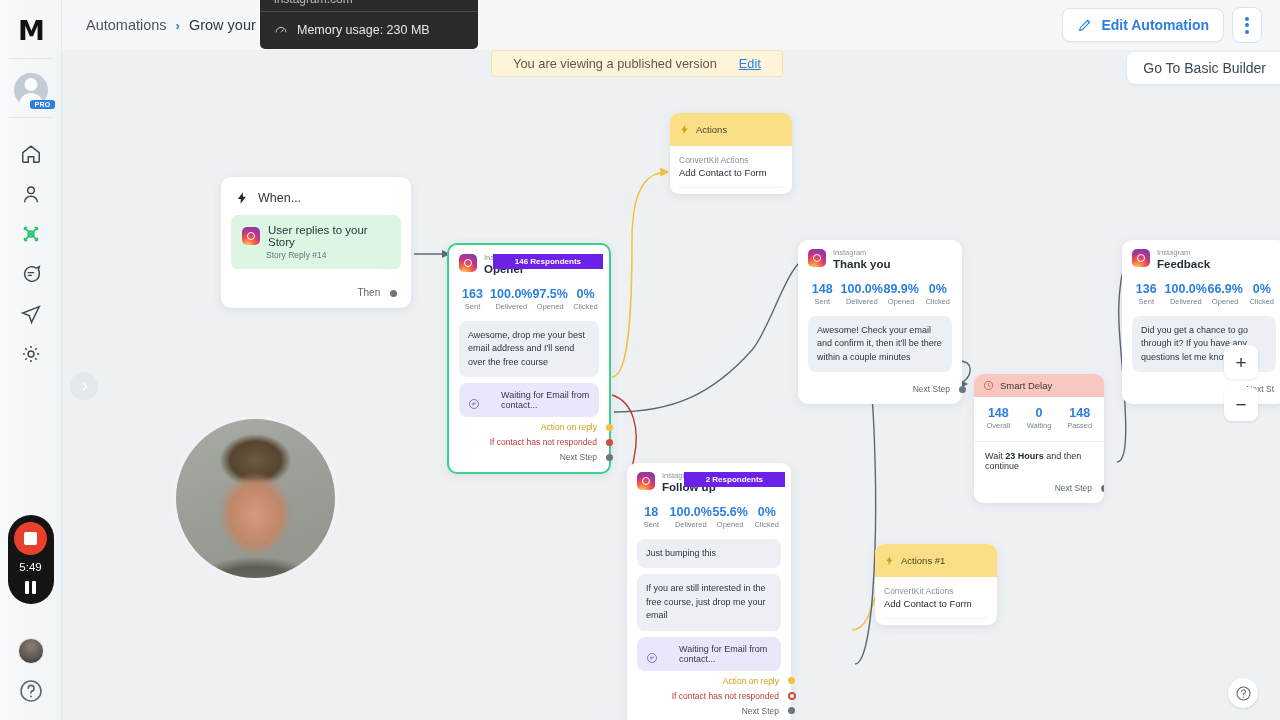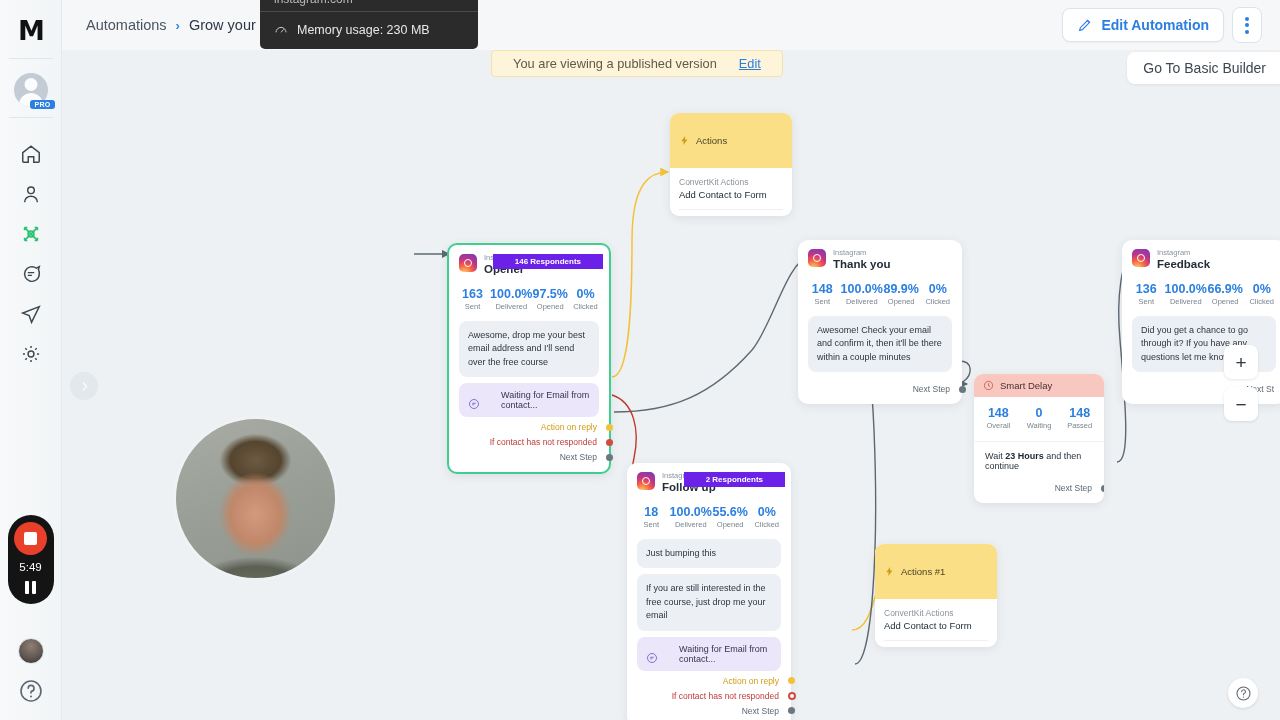--- a/index.html
+++ b/index.html
@@ -190,21 +190,21 @@
   .port-lbl.r { color:#bf3b3b; }
   .port-lbl.g { color:#5d6872; }
   .dot { width:7px; height:7px; border-radius:50%; position:absolute; right:-4px; }
   .dot.y { background:#f3c23c; }
   .dot.r { background:#d34a3f; }
   .dot.ro { background:#fff; border:2px solid #d34a3f; width:8px; height:8px; right:-5px; }
   .dot.g { background:#6b7780; }
   .pad-b { height:10px; }
 
   .act-node { width:122px; border-radius:9px; overflow:hidden; }
-  .act-head { background:#fbdf86; padding:22px 9px; font-size:9.5px; color:#4b4226;
+  .act-head { background:#fbdf86; padding:11px 9px; font-size:9.5px; color:#4b4226;
     display:flex; align-items:center; gap:6px; font-weight:500;}
   .act-body { padding:9px 9px 6px 9px; }
   .act-sub { font-size:8.5px; color:#8b939c; }
   .act-main { font-size:9.5px; color:#232e38; margin-top:2px; }
   .act-rule { height:1px; background:#eef0f3; margin-top:9px; }
 
   .delay-node { width:130px; border-radius:9px; overflow:hidden; }
   .delay-head { background:#f8c8c0; padding:6px 9px; font-size:9.5px; color:#48312e;
     display:flex; align-items:center; gap:6px; font-weight:500; }
   .delay-stats { display:flex; padding:9px 4px 4px 4px; }
@@ -374,20 +374,41 @@
 
       <path d="M1055,412 C1070,412 1062,340 1058,290 C1054,246 1060,208 1070,206" stroke="#5d6872" stroke-width="1.4" fill="none" marker-end="url(#ah)"></path>
     </svg>
 
     <div class="collapse-btn">
       <svg viewBox="0 0 24 24" fill="none" stroke="#fdfefe" stroke-width="2.2" style="width:13px;height:13px">
         <path d="M9 5l7 7-7 7"></path>
       </svg>
     </div>
 
+    <div class="node when-node">
+      <div class="when-head">
+        <svg viewBox="0 0 24 24" fill="#1c2630" style="width:14px;height:14px">
+          <path d="M13.5 2 5 13.5h5L9.5 22 18.5 10h-5.2z"></path>
+        </svg>
+        <span>When...</span>
+      </div>
+      <div class="when-trigger">
+        <div class="wt-row">
+          <span class="ig-icon">
+              <i></i>
+            </span>
+          <span class="wt-title">User replies to your Story</span>
+        </div>
+        <div class="wt-sub">Story Reply #14</div>
+      </div>
+      <div class="when-then">
+        <span>Then</span>
+        <span style="display:inline-block;width:7px;height:7px;border-radius:50%;background:#6b7780;margin-left:7px;vertical-align:middle"></span>
+      </div>
+    </div>
 
     <div class="node ig-node sel" style="left:385px; top:193px;">
       <div class="ig-head">
         <span class="ig-icon">
             <i></i>
           </span>
         <span>
           <div class="ig-label">Instagram</div>
           <div class="ig-title">Opener</div>
         </span>

